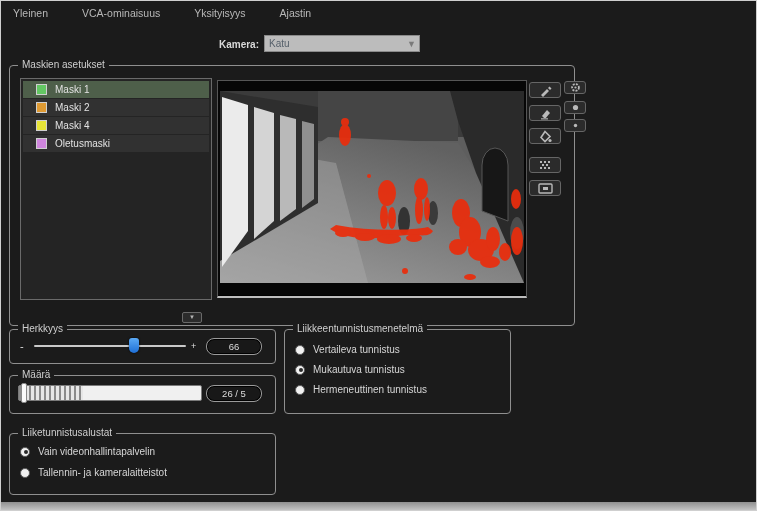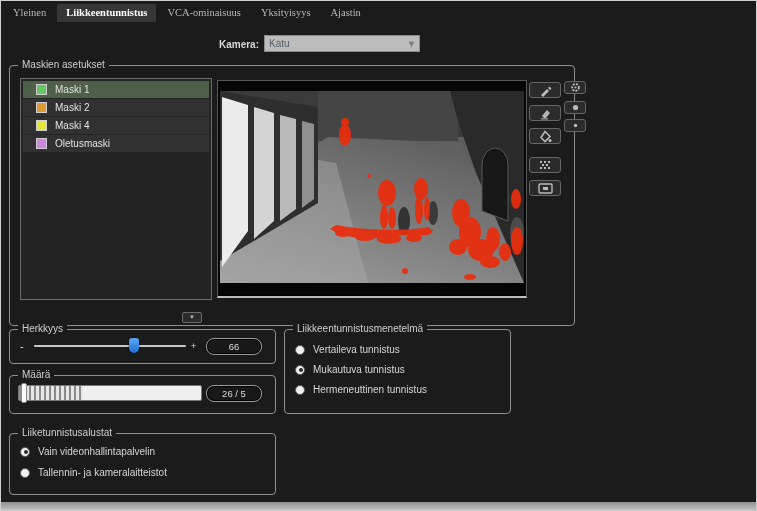--- a/index.html
+++ b/index.html
@@ -3,21 +3,21 @@
 <meta charset="utf-8">
 <style>
   html,body{margin:0;padding:0;background:#000;}
   *{box-sizing:border-box;}
   #app{
     position:relative;width:757px;height:511px;overflow:hidden;
     background:#1b1b1b;border:1px solid #cfcfcf;
     font-family:"Liberation Sans",sans-serif;font-size:10px;color:#d6d6d6;
   }
   
-  .tabbar{position:absolute;left:3px;top:3px;height:18px;display:flex;gap:2px;font-family:Liberation Serif, serif;}
+  .tabbar{position:absolute;left:3px;top:3px;height:18px;display:flex;gap:16px;}
   .tab{padding:3px 9px 4px;color:#b8b8b8;cursor:default;border-radius:2px 2px 0 0;white-space:nowrap;font-size:10.5px;}
   .tab.sel{background:#363636;color:#fff;font-weight:bold;}
   
   .cam-label{position:absolute;left:160px;top:38px;width:98px;text-align:right;font-weight:bold;color:#d9d9d9;}
   .combo{position:absolute;left:263px;top:34px;width:156px;height:17px;background:#bcbcbc;border:1px solid #8a8a8a;color:#56606b;line-height:15px;padding-left:4px;}
   .combo .arrow{position:absolute;right:3px;top:1px;color:#7a7a7a;font-size:9px;}
   
   .group{position:absolute;border:1px solid #8f8f8f;border-radius:4px;}
   .gtitle{position:absolute;top:-7px;left:8px;background:#1b1b1b;padding:0 4px;color:#cfcfcf;white-space:nowrap;}
   
@@ -57,21 +57,20 @@
   .bottom-strip{position:absolute;left:0;right:0;bottom:0;height:8px;background:linear-gradient(#8f8f8f,#c2c2c2);}
   .lbl{position:absolute;color:#d6d6d6;}
 </style>
 </head>
 <body>
 
 <div id="app">
 
   <div class="tabbar">
     <div class="tab">Yleinen</div>
-    <div class="tab sel">Liikkeentunnistus</div>
     <div class="tab">VCA-ominaisuus</div>
     <div class="tab">Yksityisyys</div>
     <div class="tab">Ajastin</div>
   </div>
 
   <div class="cam-label">Kamera:</div>
   <div class="combo">
     <span>Katu</span>
     <span class="arrow">▼</span>
   </div>

